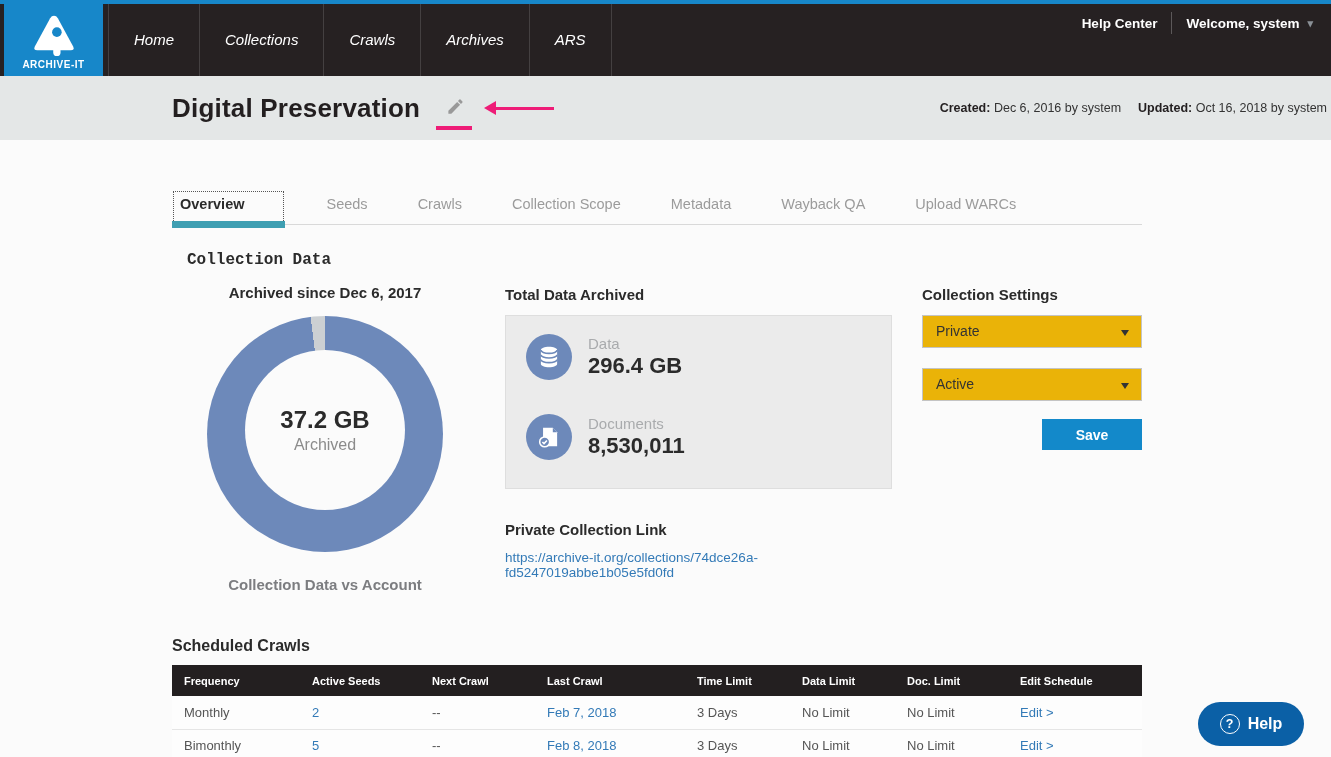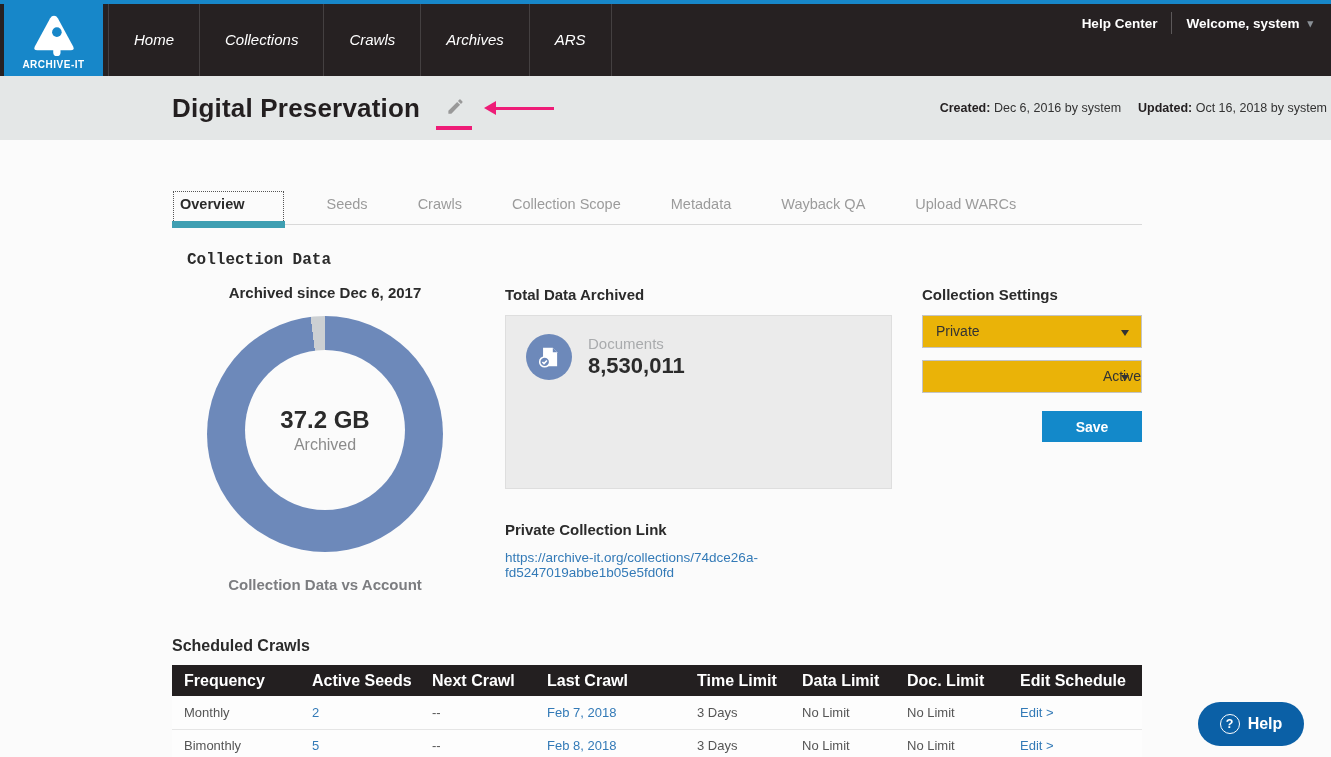--- a/index.html
+++ b/index.html
@@ -75,30 +75,30 @@
                align-items:center; justify-content:center; flex:none; }
   .stat-text { margin-left:16px; }
   .stat-label { font-size:15px; color:#a9abad; }
   .stat-value { font-size:22px; font-weight:bold; color:#2b2b2b; margin-top:1px; }
 
   .link-h { margin-top:32px; }
   .private-link { display:inline-block; margin-top:12px; font-size:13.5px; color:#337ab7; text-decoration:none; cursor:pointer; }
 
   .select { position:relative; margin-top:12px; height:33px; background:#eab308; border:1px solid #c4c4c4;
             font-size:14px; color:#333; line-height:31px; padding-left:13px; cursor:pointer; }
-  .select + .select { margin-top:12px;text-align:right; }
+  .select + .select { margin-top:20px; }
   .select .caret { position:absolute; right:12px; top:14px; width:0; height:0;
                    border:4.5px solid transparent; border-top:6px solid #333; }
   .save-btn { display:block; margin:18px 0 0 auto; width:100px; height:31px; background:#1389ca; color:#fff;
               border:none; font-family:inherit; font-size:14px; font-weight:bold; cursor:pointer; }
 
   
   .crawls-h { margin:44px 0 10px 0; }
   table.crawls { width:970px; border-collapse:collapse; }
-  table.crawls th { background:#231f20; color:#fff; font-size:16px; font-weight:bold; text-align:left;
+  table.crawls th { background:#231f20; color:#fff; font-size:11px; font-weight:bold; text-align:left;
                     height:31px; padding:0 0 0 12px; }
   table.crawls td { font-size:13px; color:#555; height:33px; padding:0 0 0 12px;
                     border-bottom:1px solid #e5e5e5; background:#fdfdfd; }
   td .cell-link { color:#337ab7; text-decoration:none; cursor:pointer; }
   .cw-freq{width:128px}.cw-seeds{width:120px}.cw-next{width:115px}.cw-last{width:150px}
   .cw-time{width:105px}.cw-data{width:105px}.cw-doc{width:113px}.cw-edit{width:134px}
 
   
   .help-fab { position:fixed; right:27px; bottom:11px; width:106px; height:44px; border-radius:22px;
               background:#0b60a6; border:none; color:#fff; font-family:inherit; font-size:16px; font-weight:bold;
@@ -179,20 +179,32 @@
           <div class="donut-value">37.2 GB</div>
           <div class="donut-label">Archived</div>
         </div>
       </div>
       <div class="donut-caption">Collection Data vs Account</div>
     </div>
 
     <div class="col-mid">
       <h3 class="col-h">Total Data Archived</h3>
       <div class="statbox">
+        <div class="stat-row">
+          <span class="stat-icon">
+            <svg width="26" height="26" viewBox="0 0 24 24">
+              <path fill="#ffffff" d="M4.5 5.6C4.5 3.9 7.9 2.6 12 2.6s7.5 1.3 7.5 3v12.8c0 1.7-3.4 3-7.5 3s-7.5-1.3-7.5-3z"></path>
+              <path fill="none" stroke="#6d89ba" stroke-width="1.5" d="M4.5 5.6c0 1.7 3.4 3 7.5 3s7.5-1.3 7.5-3M4.5 9.9c0 1.7 3.4 3 7.5 3s7.5-1.3 7.5-3M4.5 14.2c0 1.7 3.4 3 7.5 3s7.5-1.3 7.5-3"></path>
+            </svg>
+          </span>
+          <div class="stat-text">
+            <div class="stat-label">Data</div>
+            <div class="stat-value">296.4 GB</div>
+          </div>
+        </div>
         <div class="stat-row">
           <span class="stat-icon">
             <svg width="26" height="26" viewBox="0 0 24 24">
               <path fill="#ffffff" d="M6.5 3.5h9l4 4v13h-13z"></path>
               <path fill="#6d89ba" d="M15.5 3.5l4 4h-4z"></path>
               <circle cx="8" cy="16.5" r="4.6" fill="#6d89ba" stroke="#ffffff" stroke-width="1.4"></circle>
               <path d="M5.9 16.6l1.5 1.5 2.7-2.9" stroke="#ffffff" stroke-width="1.5" fill="none"></path>
             </svg>
           </span>
           <div class="stat-text">

